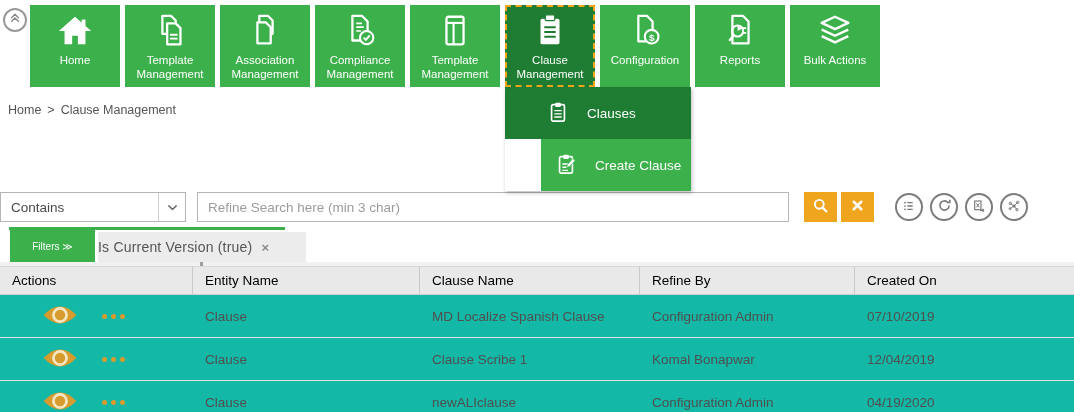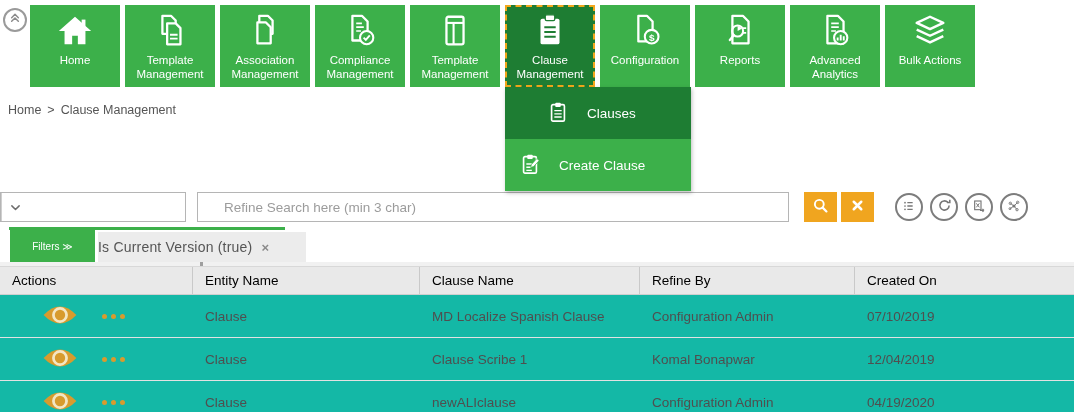--- a/index.html
+++ b/index.html
@@ -19,34 +19,34 @@
     width:90px;height:82px;background:#3cb04a;color:#fff;box-sizing:border-box;
     display:flex;flex-direction:column;align-items:center;padding-top:6px;cursor:pointer;
   }
   .tile.selected{background:#1e7d33;outline:2px dashed #f2a71b;outline-offset:-2px;}
   .tile .ticon{height:40px;display:flex;align-items:center;justify-content:center;}
   .tile .tlabel{font-size:11.5px;line-height:1.25;text-align:center;margin-top:2px;padding:0 2px;}
   
   .dropdown{position:absolute;left:505px;top:87px;width:186px;z-index:9;box-shadow:1px 2px 4px rgba(0,0,0,.25);}
   .dd-item{height:52px;display:flex;align-items:center;padding-left:14px;gap:18px;color:#fff;font-size:13.5px;cursor:pointer;}
   .dd-item.active{background:#1e7d33;padding-left:42px;}
-  .dd-item.normal{background:#3cb04a;}
+  .dd-item.normal{background:#3cb04a;margin-left:36px;}
   
   .breadcrumb{position:absolute;left:8px;top:103px;font-size:12.5px;color:#555;display:flex;gap:6px;align-items:center;}
   .breadcrumb .crumb{cursor:pointer;}
   
   .op-select{
     position:absolute;left:0;top:192px;width:186px;height:30px;border:1px solid #b5b5b5;
     box-sizing:border-box;background:#fff;display:flex;align-items:center;cursor:pointer;
   }
   .op-select .val{flex:1;padding-left:10px;font-size:13.5px;color:#4a4a4a;}
   .op-select .chev{width:26px;height:100%;border-left:1px solid #cfcfcf;display:flex;align-items:center;justify-content:center;}
   .search-input{
     position:absolute;left:197px;top:192px;width:592px;height:30px;border:1px solid #b5b5b5;
-    box-sizing:border-box;padding:0 26px;font-size:13.5px;color:#444;outline:none;
+    box-sizing:border-box;padding:0 10px;font-size:13.5px;color:#444;outline:none;
     font-family:"Liberation Sans",sans-serif;
   }
   .search-input::placeholder{color:#9c9c9c;}
   .amber-btn{
     position:absolute;top:192px;width:33px;height:30px;background:#f0a51f;border:none;
     display:flex;align-items:center;justify-content:center;cursor:pointer;padding:0;
   }
   .btn-search{left:804px;}
   .btn-clear{left:841px;}
   .view-actions{position:absolute;left:895px;top:193px;display:flex;gap:7px;}
@@ -174,31 +174,20 @@
           <circle cx="17.5" cy="20" r="5.8" fill="none" stroke="#fff" stroke-width="2.2"></circle>
           <path d="M17.5 20 V14.8 A5.2 5.2 0 0 1 21.8 17.5 Z" fill="#fff"></path>
           <path d="M13.5 24.5 l-4.2 5" stroke="#fff" stroke-width="2.4" stroke-linecap="round"></path>
         </svg>
     </span>
     <span class="tlabel">Reports</span>
   </div>
   <div class="tile">
     <span class="ticon">
       <svg width="38" height="38" viewBox="0 0 40 40">
-          <path fill="none" stroke="#fff" stroke-width="2.4" stroke-linejoin="round" d="M12 4 h11 l6 6 v23 h-17 z"></path>
-          <path d="M16 12 h8 M16 16 h8 M16 20 h5" stroke="#fff" stroke-width="1.8"></path>
-          <circle cx="26" cy="27" r="7" fill="#3cb04a" stroke="#fff" stroke-width="2.2"></circle>
-          <path d="M22.8 30 v-3.2 M26 30 v-6 M29.2 30 v-4.4" stroke="#fff" stroke-width="2"></path>
-        </svg>
-    </span>
-    <span class="tlabel">Advanced Analytics</span>
-  </div>
-  <div class="tile">
-    <span class="ticon">
-      <svg width="38" height="38" viewBox="0 0 40 40">
           <g fill="none" stroke="#fff" stroke-width="2.6" stroke-linejoin="round">
             <path d="M20 5 L34 11.5 L20 18 L6 11.5 Z"></path>
             <path d="M6 18.5 L20 25 L34 18.5"></path>
             <path d="M6 25.5 L20 32 L34 25.5"></path>
           </g>
         </svg>
     </span>
     <span class="tlabel">Bulk Actions</span>
   </div>
 </div>
@@ -227,20 +216,21 @@
   </div>
 </div>
 
 <div class="breadcrumb">
   <span class="crumb">Home</span>
   <span>&gt;</span>
   <span class="crumb">Clause Management</span>
 </div>
 
 <div class="op-select">
+  <span class="val">Contains</span>
   <span class="chev">
     <svg width="13" height="13" viewBox="0 0 16 16">
         <path d="M3.5 6 l4.5 4.5 4.5 -4.5" fill="none" stroke="#6d6d6d" stroke-width="1.8" stroke-linecap="round" stroke-linejoin="round"></path>
       </svg>
   </span>
 </div>
 <input class="search-input" type="text" placeholder="Refine Search here (min 3 char)" style="">
 <button class="amber-btn btn-search">
   <span>
     <svg width="19" height="19" viewBox="0 0 24 24">

